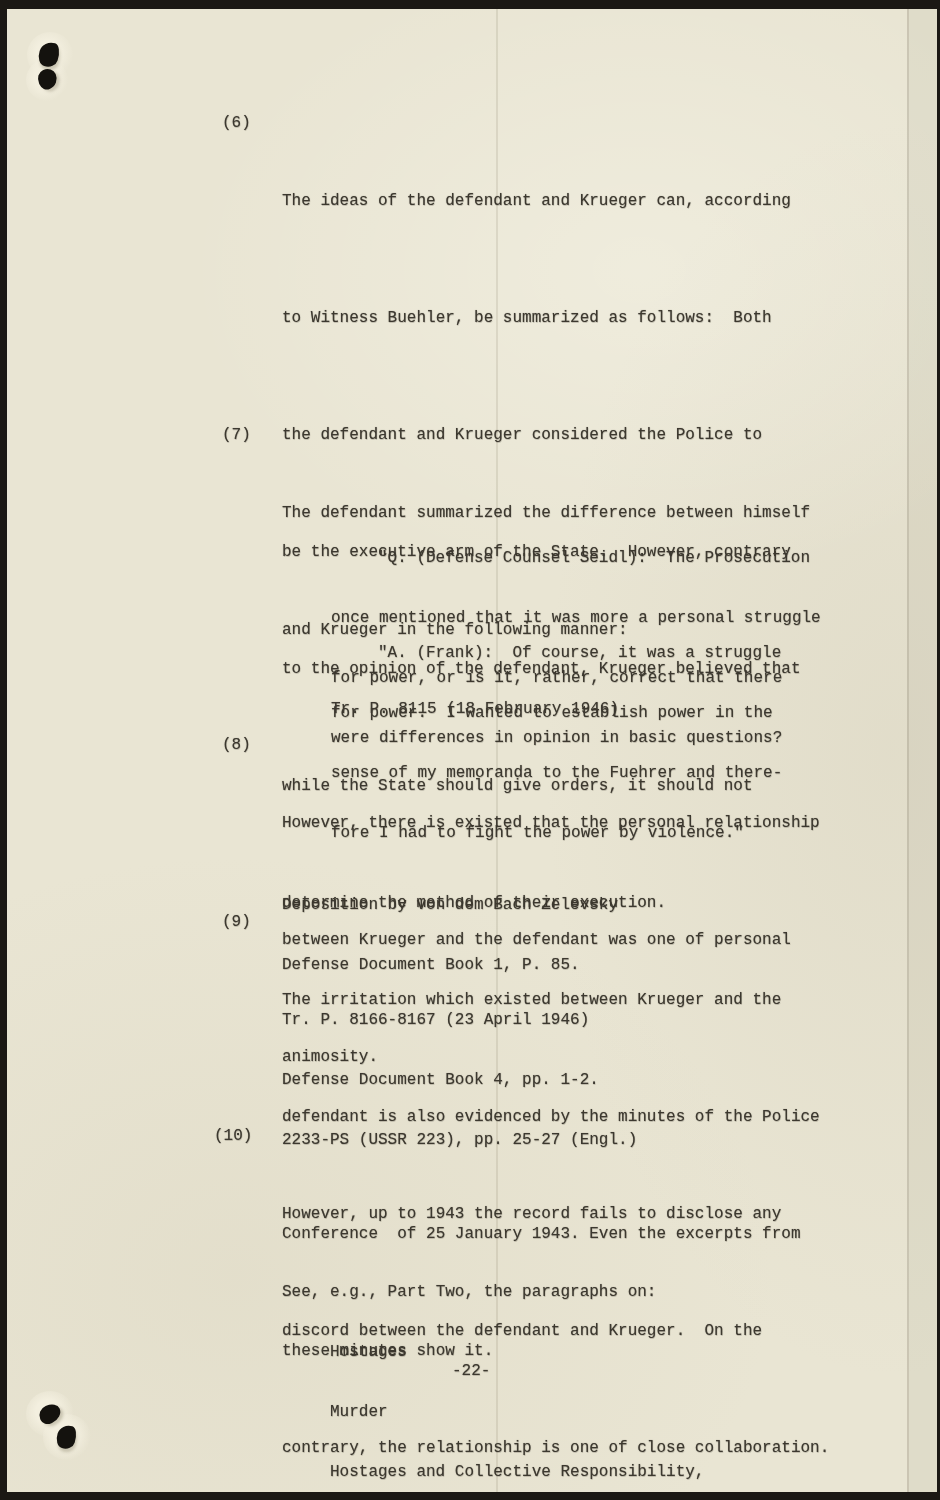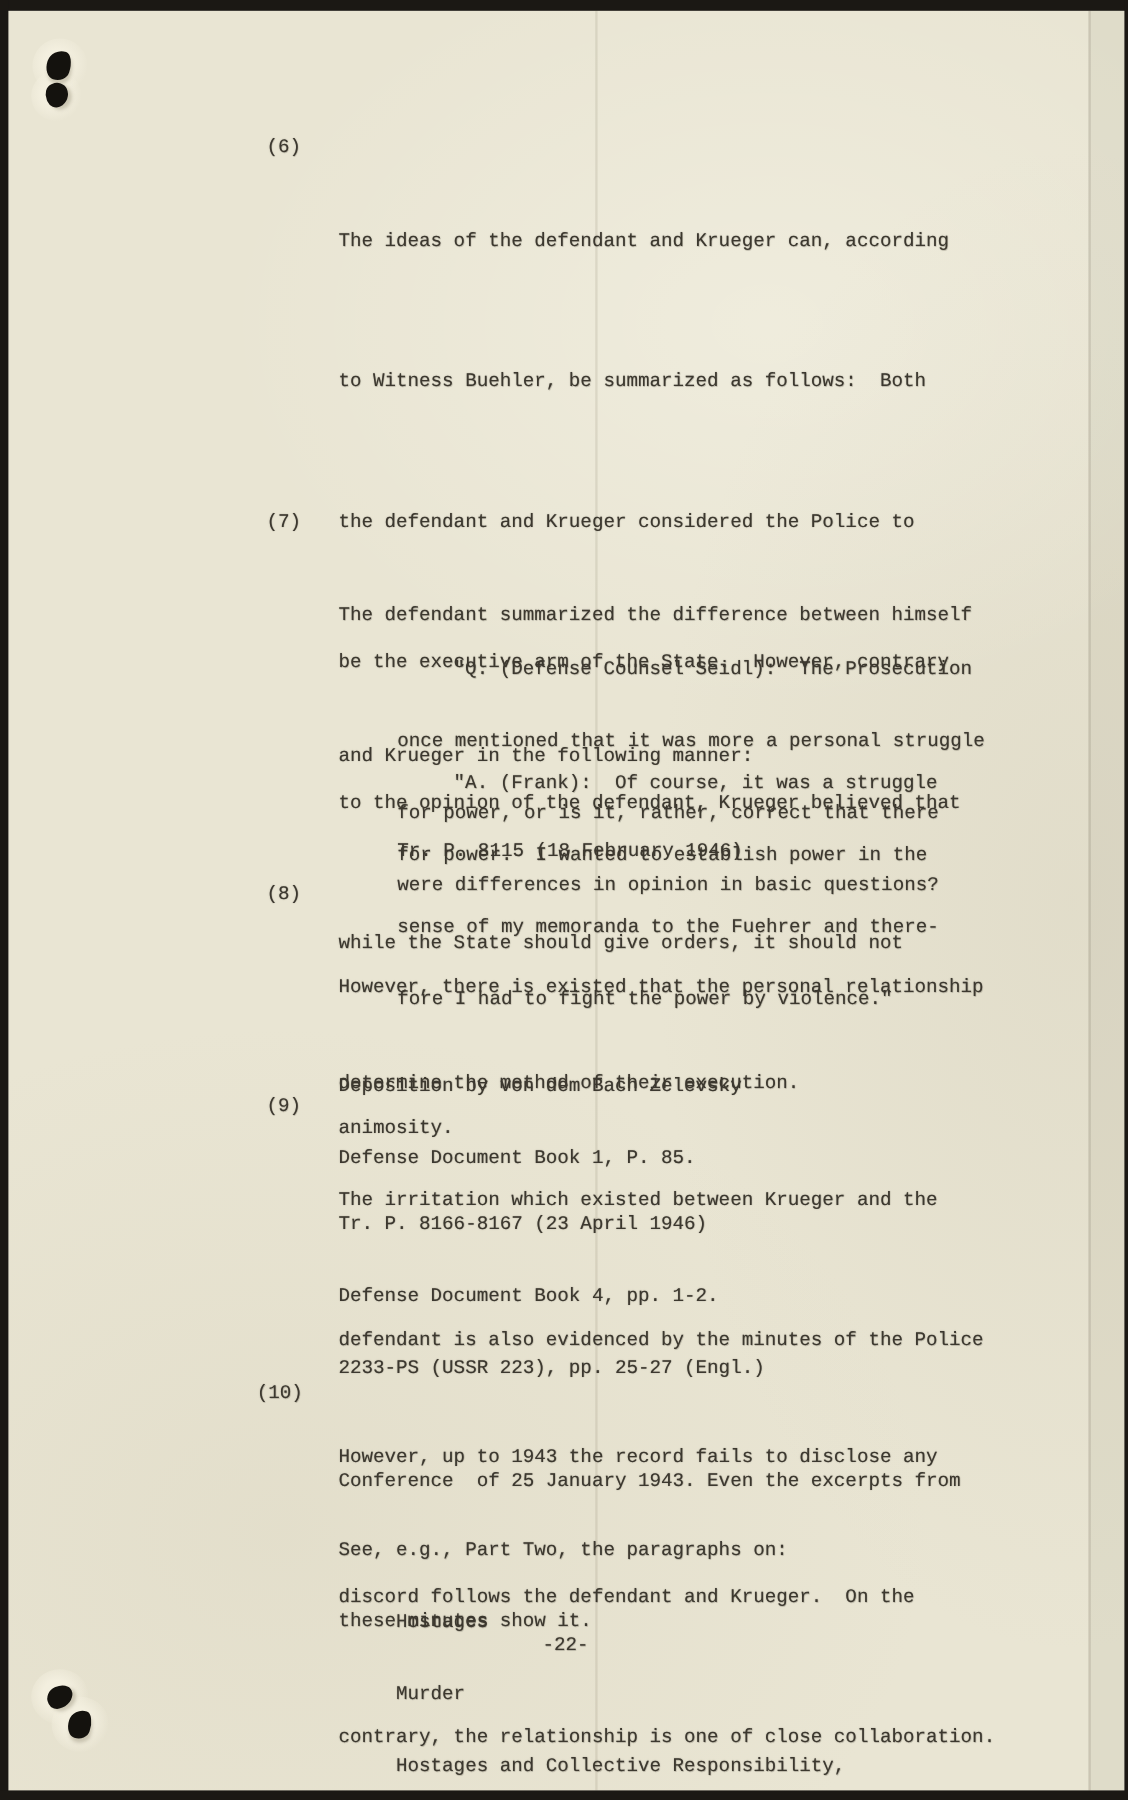--- a/index.html
+++ b/index.html
@@ -89,43 +89,44 @@
   <div class="q-first">"A. (Frank):  Of course, it was a struggle</div>
   <div>for power.  I wanted to establish power in the</div>
   <div>sense of my memoranda to the Fuehrer and there-</div>
   <div>fore I had to fight the power by violence."</div>
 </div>
 <div class="typed sgl" style="left:331px;top:699px;">Tr. P. 8115 (18 February 1946)</div>
 
 <div class="typed dbl pnum" style="left:222px;top:726px;">(8)</div>
 <div class="typed dbl" style="left:282px;top:726px;">
   <div>However, there is existed that the personal relationship</div>
+  <div>between Krueger and the defendant was one of personal</div>
   <div>animosity.</div>
 </div>
 <div class="typed sgl" style="left:282px;top:855px;">
   <div>Deposition by von dem Bach Zelevsky</div>
   <div>Defense Document Book 1, P. 85.</div>
 </div>
 
 <div class="typed dbl pnum" style="left:222px;top:903px;">(9)</div>
 <div class="typed dbl" style="left:282px;top:903px;">
   <div>The irritation which existed between Krueger and the</div>
   <div>defendant is also evidenced by the minutes of the Police</div>
   <div>Conference  of 25 January 1943. Even the excerpts from</div>
   <div>these minutes show it.</div>
 </div>
 <div class="typed sgl" style="left:282px;top:1030px;">
   <div>Defense Document Book 4, pp. 1-2.</div>
   <div>2233-PS (USSR 223), pp. 25-27 (Engl.)</div>
 </div>
 
-<div class="typed dbl pnum" style="left:214px;top:1142px;">(10)</div>
+<div class="typed dbl pnum" style="left:214px;top:1117px;">(10)</div>
 <div class="typed dbl" style="left:282px;top:1117px;">
   <div>However, up to 1943 the record fails to disclose any</div>
-  <div>discord follows the defendant and Krueger.  On the</div>
+  <div>discord between the defendant and Krueger.  On the</div>
   <div>contrary, the relationship is one of close collaboration.</div>
 </div>
 <div class="typed sgl" style="left:282px;top:1242px;">
   <div>See, e.g., Part Two, the paragraphs on:</div>
   <div class="see-item">Hostages</div>
   <div class="see-item">Murder</div>
   <div class="see-item">Hostages and Collective Responsibility,</div>
   
 </div>
 

